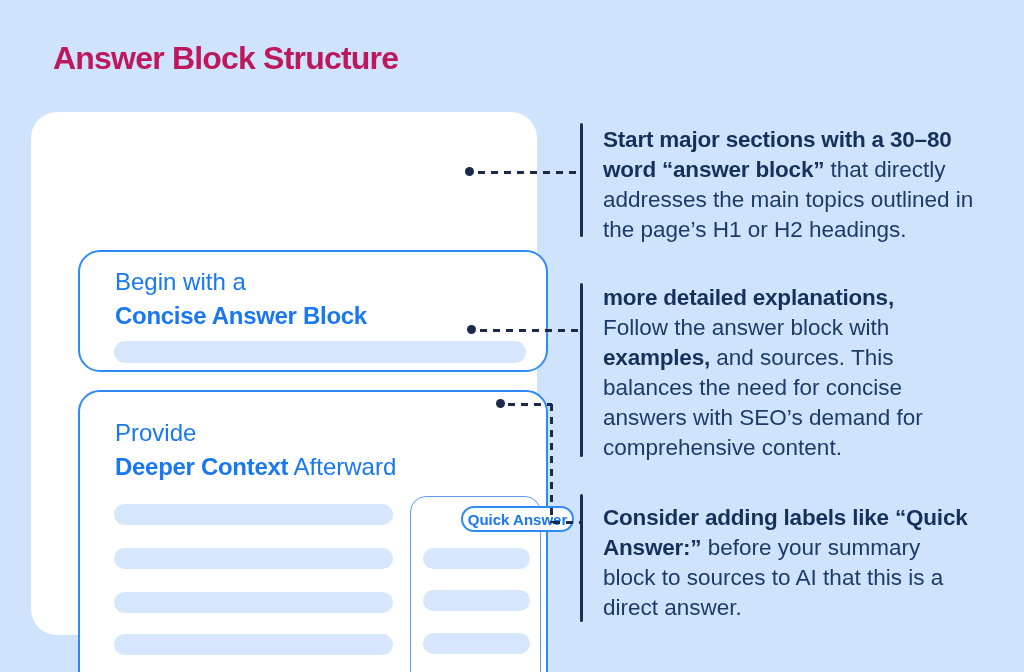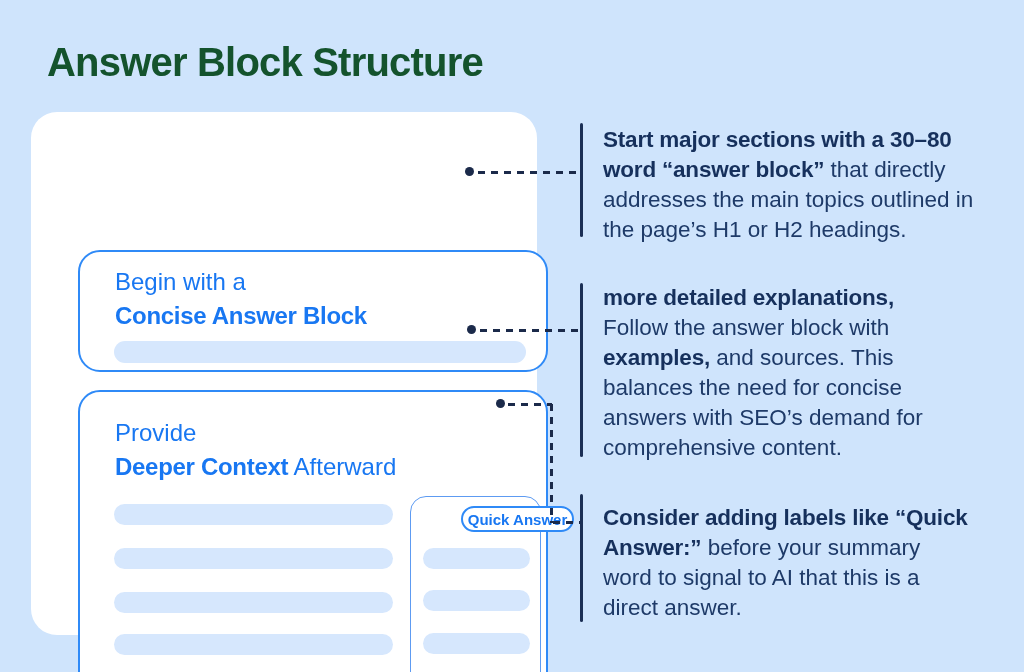--- a/index.html
+++ b/index.html
@@ -3,23 +3,23 @@
 <meta charset="utf-8">
 <style>
   * { margin:0; padding:0; box-sizing:border-box; }
   html,body { background:#cfe4fc; }
   body { font-family:"Liberation Sans", sans-serif; }
   .canvas {
     position:relative; width:1024px; height:672px;
     background:#cfe4fc; overflow:hidden;
   }
   .page-title {
-    position:absolute; left:47px; top:40px;
-    font-size:40px; font-weight:bold; letter-spacing:-0.8px;
-    color:#14532d; white-space:nowrap;
+    position:absolute; left:53px; top:40px;
+    font-size:32px; font-weight:bold; letter-spacing:-0.8px;
+    color:#be185d; white-space:nowrap;
   }
   .card {
     position:absolute; left:31px; top:112px; width:506px; height:523px;
     background:#ffffff; border-radius:26px;
   }
   .box {
     position:absolute; background:#ffffff;
     border:2.5px solid #2f8af7; border-radius:22px;
   }
   .box1 { left:47px; top:138px; width:470px; height:122px; }
@@ -143,17 +143,17 @@
       <div><span class="b">more detailed explanations,</span></div>
       <div><span>Follow the answer block with</span></div>
       <div><span class="b">examples,</span><span> and sources. This</span></div>
       <div><span>balances the need for concise</span></div>
       <div><span>answers with SEO’s demand for</span></div>
       <div><span>comprehensive content.</span></div>
     </div>
   <div class="annotation ann3">
       <div><span class="b">Consider adding labels like “Quick</span></div>
       <div><span class="b">Answer:”</span><span> before your summary</span></div>
-      <div><span>word to signal to AI that this is a</span></div>
+      <div><span>block to sources to AI that this is a</span></div>
       <div><span>direct answer.</span></div>
     </div>
 
 </div>
 
 </body></html>

